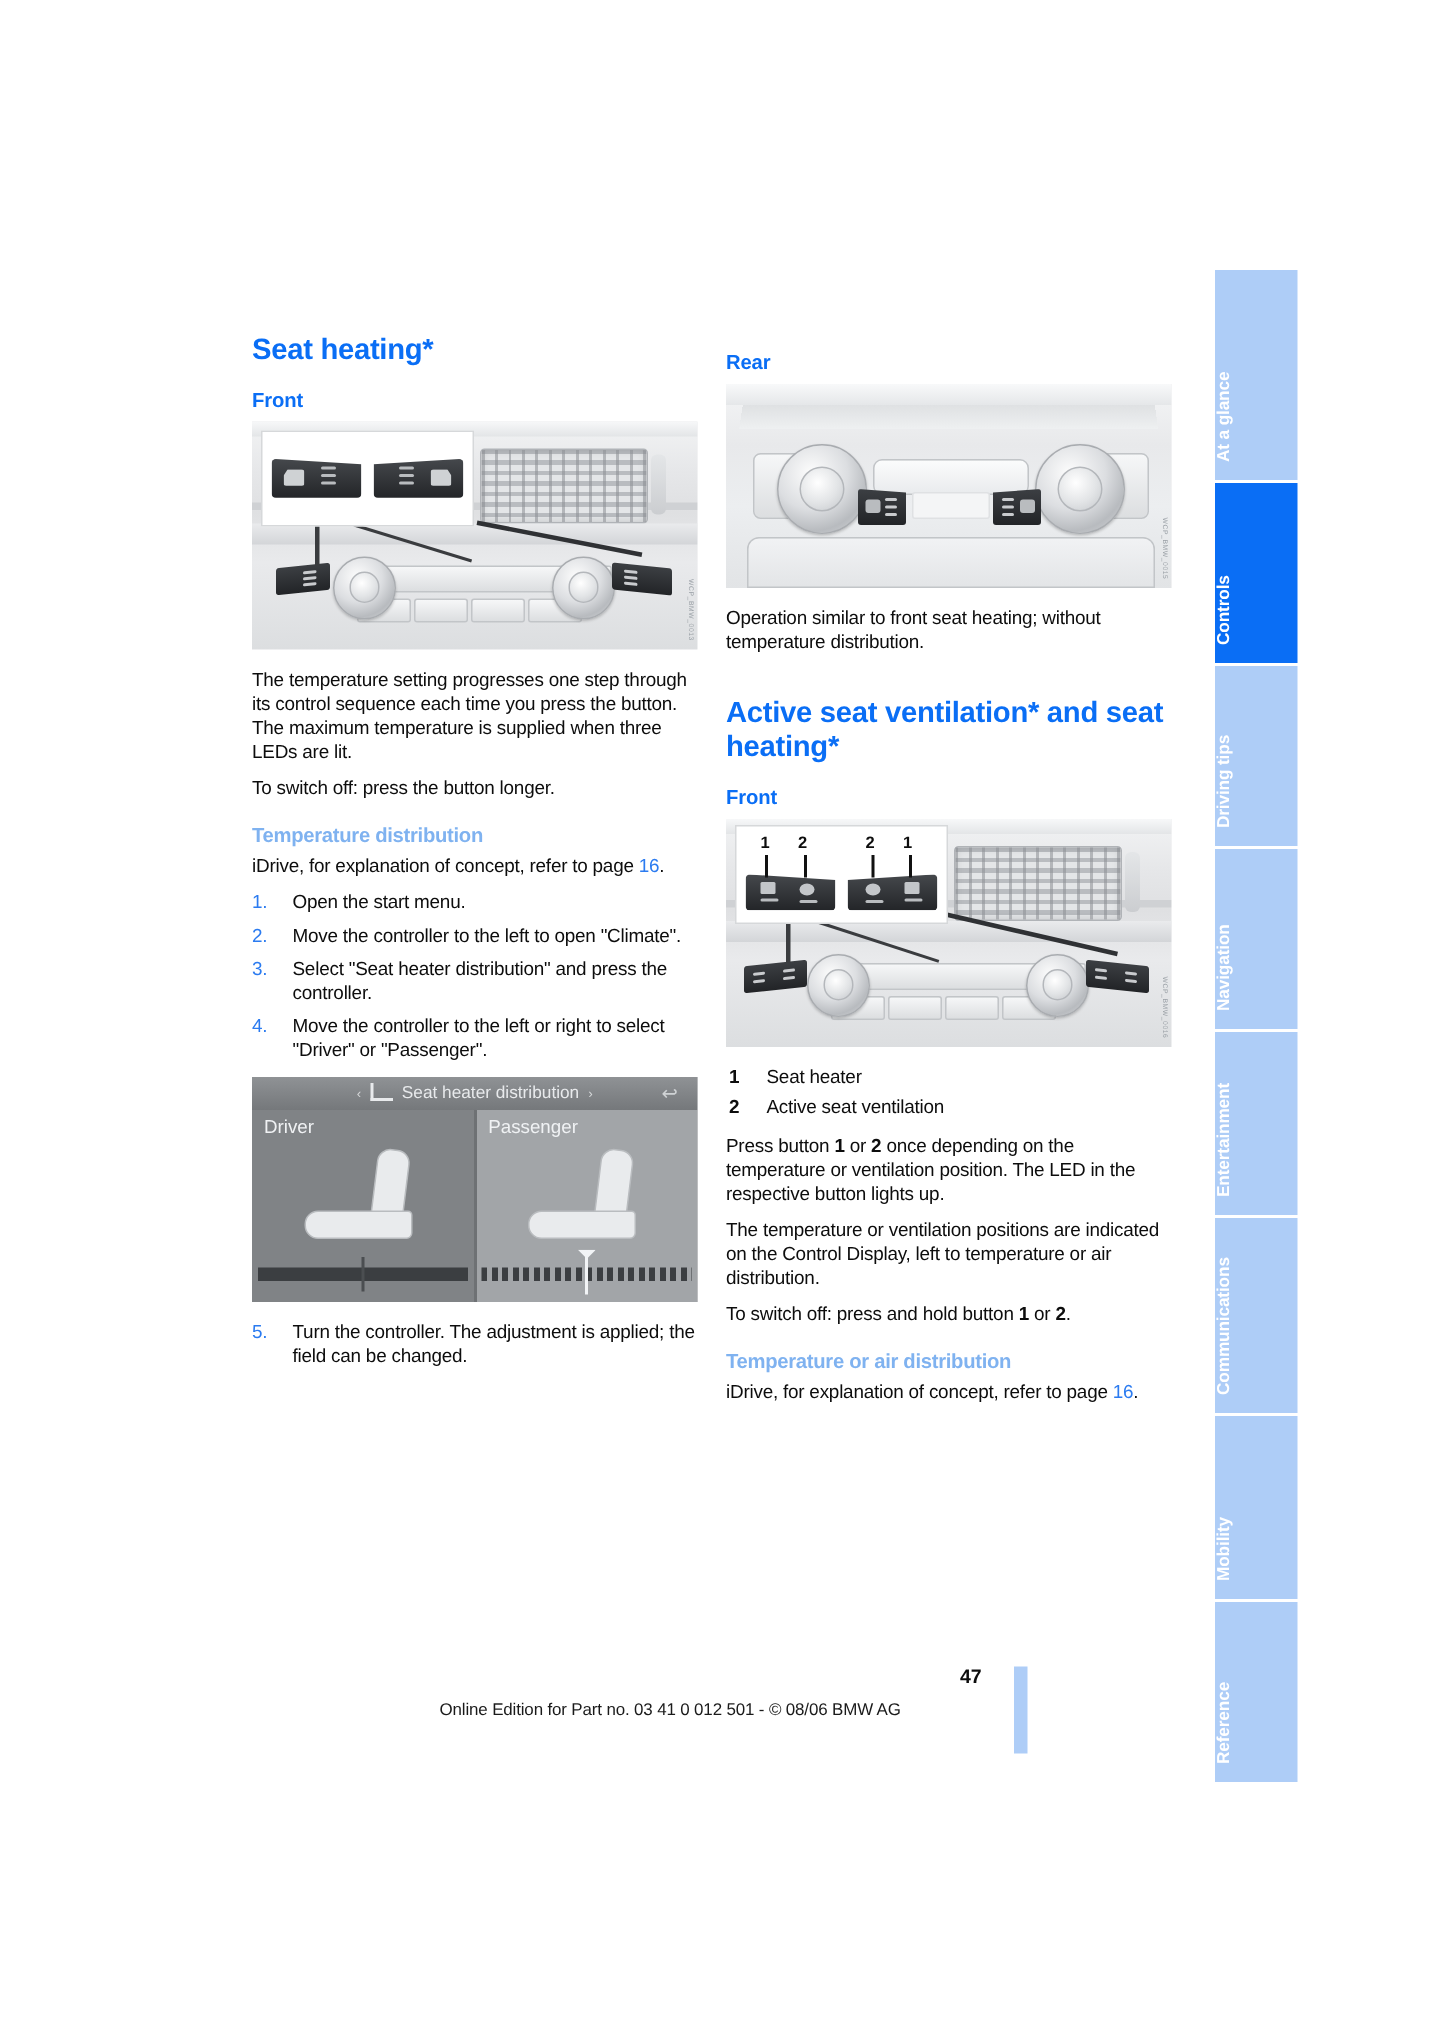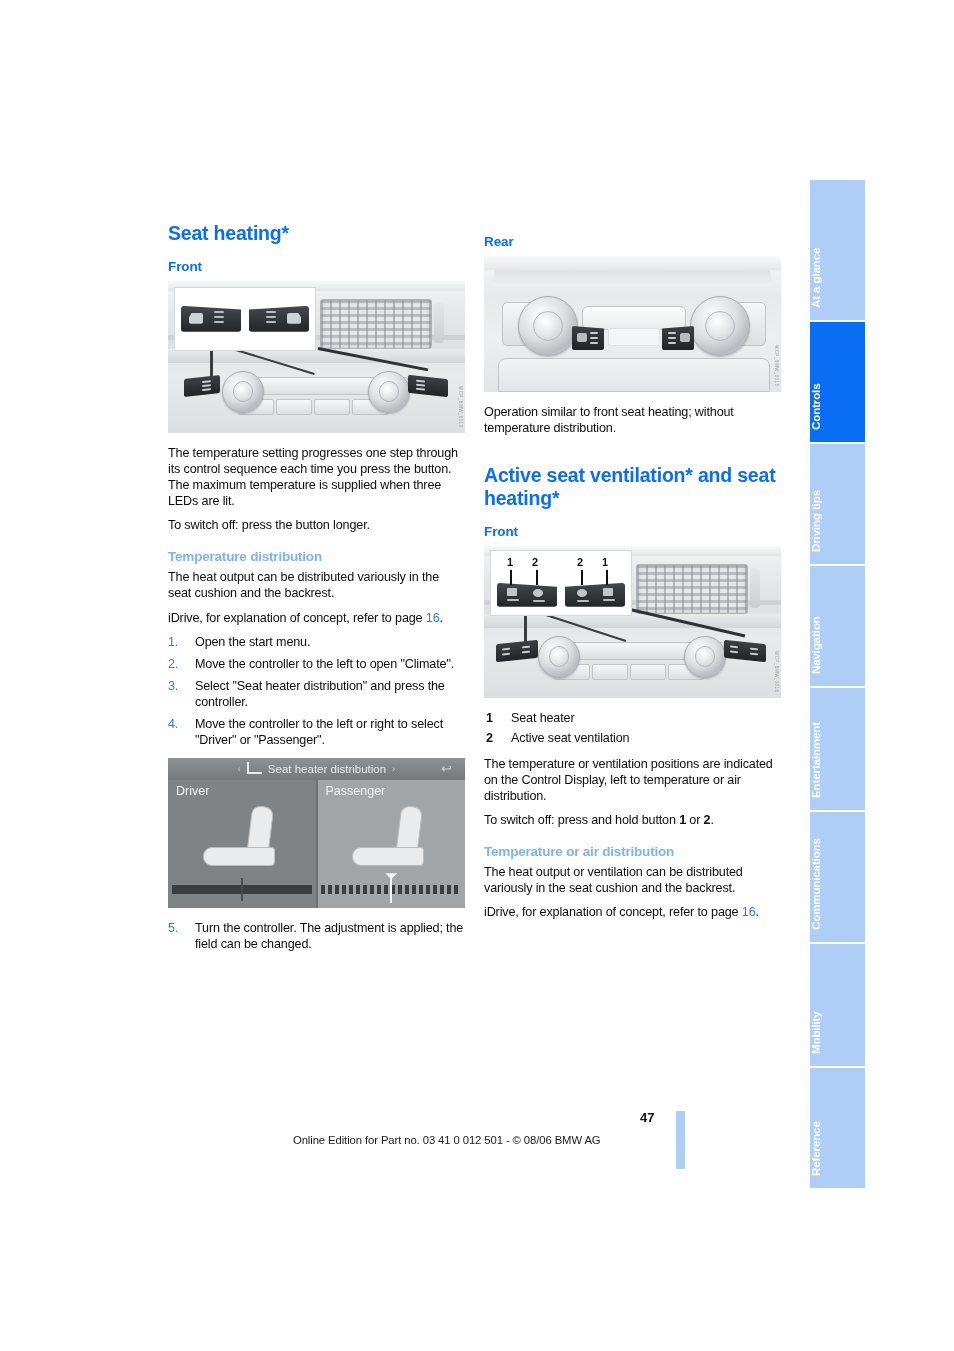--- a/index.html
+++ b/index.html
@@ -452,21 +452,20 @@
         </div>
       </div>
       <span class="code">WCP_BMW_0013</span>
     </div>
 
     <p class="body">The temperature setting progresses one step through its control sequence each time you press the button. The maximum temperature is supplied when three LEDs are lit.</p>
     <p class="body">To switch off: press the button longer.</p>
 
     <h3 class="minor-title">Temperature distribution</h3>
 
-    <p class="body">The heat output can be distributed variously in the seat cushion and the backrest.</p>
 
     <p class="body"><span>iDrive, for explanation of concept, refer to page </span><span class="pagelink">16</span><span>.</span></p>
 
     <ol class="steps">
       <li><span class="num">1.</span><span>Open the start menu.</span></li>
       <li><span class="num">2.</span><span>Move the controller to the left to open "Climate".</span></li>
       <li><span class="num">3.</span><span>Select "Seat heater distribution" and press the controller.</span></li>
       <li><span class="num">4.</span><span>Move the controller to the left or right to select "Driver" or "Passenger".</span></li>
     </ol>
 
@@ -604,26 +603,26 @@
         </div>
       </div>
       <span class="code">WCP_BMW_0016</span>
     </div>
 
     <ul class="keylist">
       <li><span class="kn">1</span><span>Seat heater</span></li>
       <li><span class="kn">2</span><span>Active seat ventilation</span></li>
     </ul>
 
+    <p class="body">Press button <span class="b">1</span> or <span class="b">2</span> once depending on the temperature or ventilation position. The LED in the respective button lights up.</p>
     <p class="body">The temperature or ventilation positions are indicated on the Control Display, left to temperature or air distribution.</p>
     <p class="body">To switch off: press and hold button <span class="b">1</span> or <span class="b">2</span>.</p>
 
     <h3 class="minor-title">Temperature or air distribution</h3>
 
-    <p class="body">The heat output or ventilation can be distributed variously in the seat cushion and the backrest.</p>
 
     <p class="body"><span>iDrive, for explanation of concept, refer to page </span><span class="pagelink">16</span><span>.</span></p>
 
   </div>
 
   <div class="tabrail">
     <div class="tab" style="height:140px">
         <span class="vwrap">At a glance</span>
       </div>
     <div class="tab active" style="height:120px">

